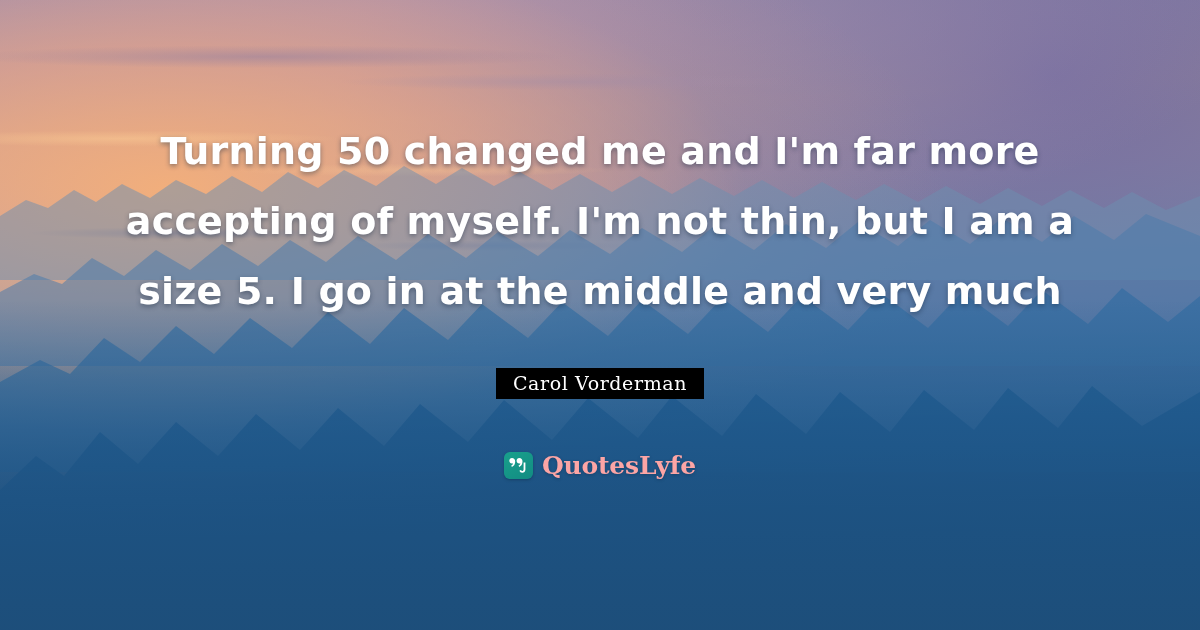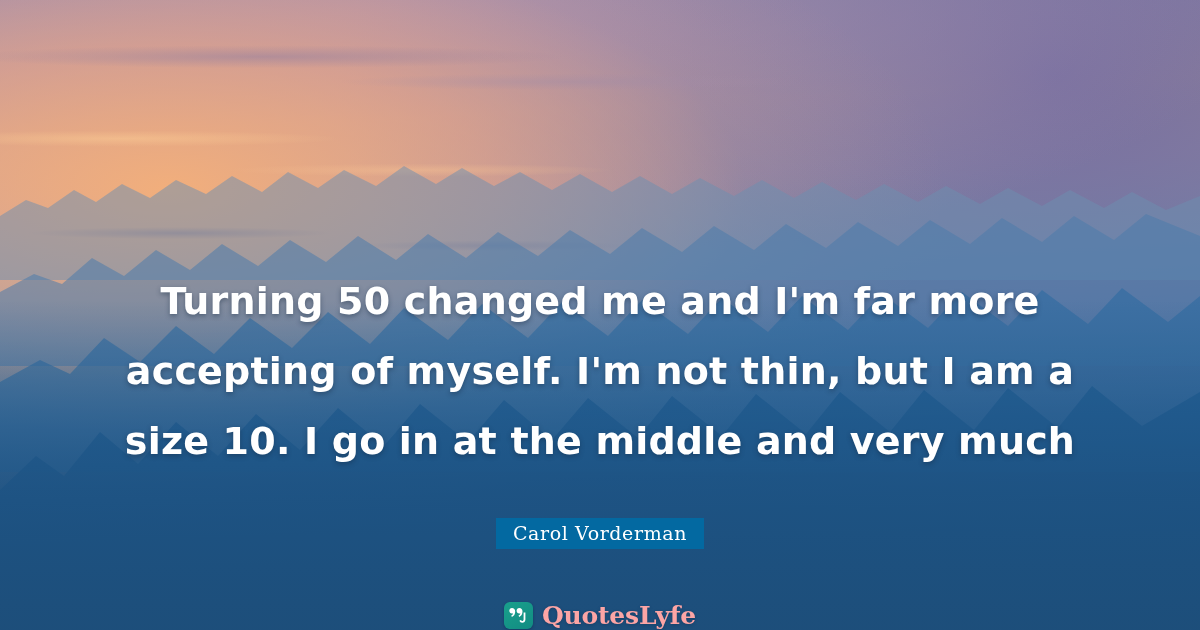--- a/index.html
+++ b/index.html
@@ -84,21 +84,20 @@
         rgba(29,78,122,0.97) 100%);
   }
 
   
   #content {
     position:absolute; inset:0;
     display:flex;
     flex-direction:column;
     align-items:center;
     z-index:5;
-    justify-content:flex-end;
   }
 
   #quote-text {
     width:1060px;
     margin-top:116px;
     text-align:center;
     color:#ffffff;
     font-family:"DejaVu Sans", sans-serif;
     font-weight:bold;
     font-size:38px;
@@ -107,21 +106,21 @@
     text-shadow:0 2px 5px rgba(20,40,65,.45);
   }
 
   #attribution-wrap {
     margin-top:42px;
     display:flex;
     justify-content:center;
   }
 
   #attribution-badge {
-    background:#0369a1;
+    background:#000000;
     color:#ffffff;
     font-family:"DejaVu Serif", serif;
     font-size:19px;
     font-weight:normal;
     letter-spacing:.6px;
     padding:5px 17px 6px 17px;
     line-height:20px;
     white-space:nowrap;
   }
 
@@ -188,21 +187,21 @@
       L1200,300 L0,300 Z"></path>
   </svg>
 
   <div id="bg-haze"></div>
 
   <div id="content">
 
     <div id="quote-text">
       <div>Turning 50 changed me and I'm far more</div>
       <div>accepting of myself. I'm not thin, but I am a</div>
-      <div>size 10. I go in at the middle and very much</div>
+      <div>size 5. I go in at the middle and very much</div>
     </div>
 
     <div id="attribution-wrap">
       <span id="attribution-badge">Carol Vorderman</span>
     </div>
 
     <div id="brand">
       <span id="brand-mark">
         <svg width="19" height="17" viewBox="0 0 19 17" aria-hidden="true">
           <path fill="#ffffff" d="M3.0 1.0 C1.4 1.0 0.3 2.2 0.3 3.8 C0.3 5.4 1.4 6.6 3.0 6.6

